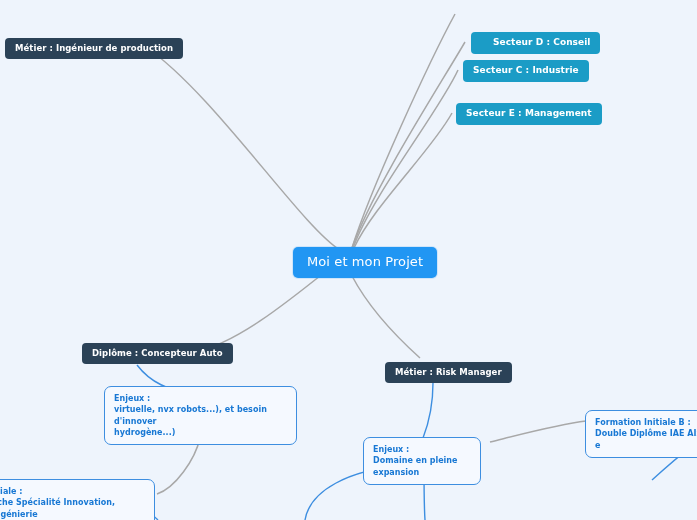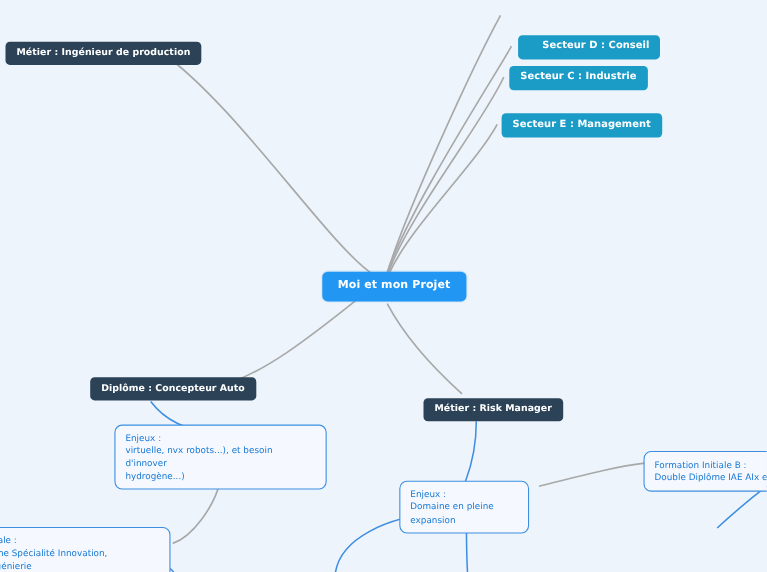--- a/index.html
+++ b/index.html
@@ -34,22 +34,22 @@
     position: absolute;
     box-sizing: border-box;
     white-space: nowrap;
     line-height: 1.28;
   }
   
   .node.root {
     background: #2196f3;
     color: #ffffff;
     border-radius: 5px;
-    font-size: 10px;
-    font-weight: bold;
+    font-size: 13px;
+    font-weight: normal;
     padding: 7px 14px 7px 14px;
     letter-spacing: 0.1px;
     box-shadow: 0 0 0 1px rgba(33,150,243,0.15);
   }
   
   .node.sector {
     background: #1b9cc6;
     color: #ffffff;
     border-radius: 4px;
     font-size: 9px;
@@ -67,21 +67,21 @@
     padding: 5px 10px;
     letter-spacing: 0.05px;
   }
   
   .node.box {
     background: #f5f9ff;
     border: 1.3px solid #3d8ee0;
     border-radius: 7px;
     color: #1878d4;
     font-size: 8px;
-    font-weight: normal;
+    font-weight: bold;
     padding: 6px 9px;
     white-space: normal;
     letter-spacing: 0.02px;
     line-height: 1.42;
   }
   .node.box .ln { display: block; }
 </style>
 </head>
 <body>
 

